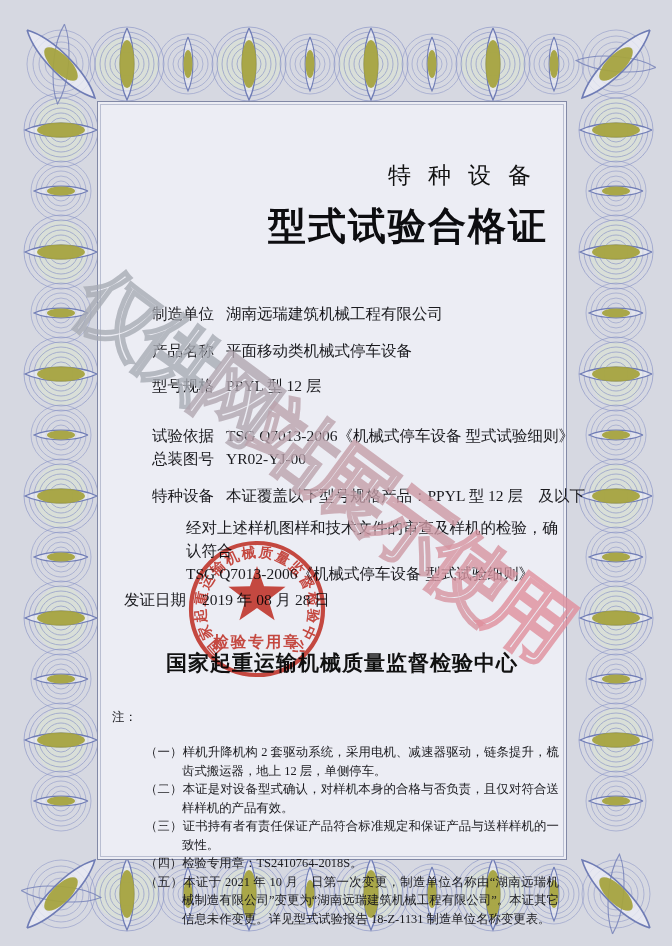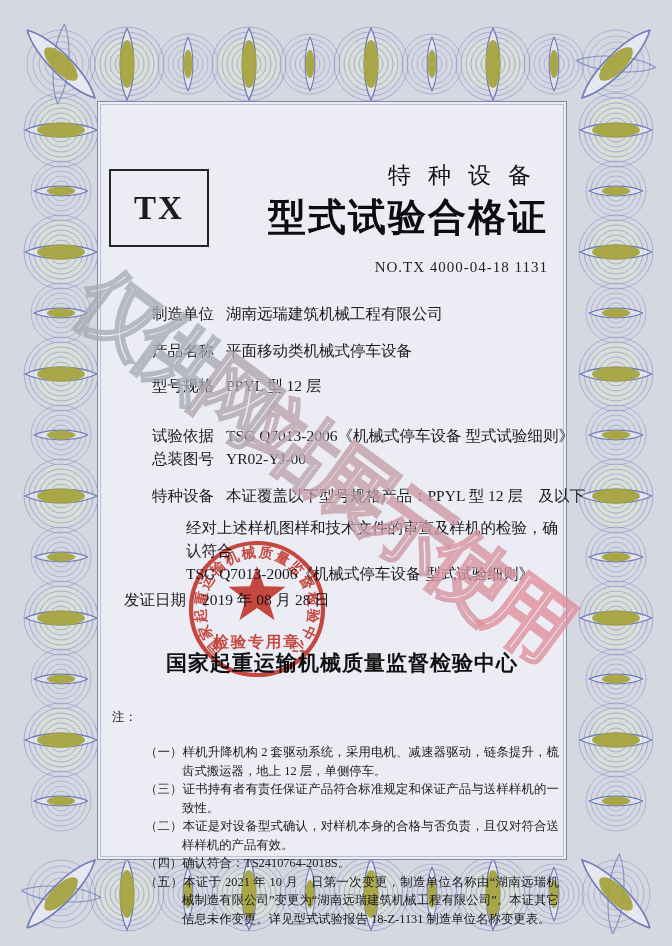--- a/index.html
+++ b/index.html
@@ -20,21 +20,21 @@
     content:''; position:absolute; inset:2px; border:1px solid #b9bed1; pointer-events:none;
   }
   .tx-box{
     position:absolute; left:11px; top:67px; width:100px; height:78px;
     border:2px solid #232326; box-sizing:border-box;
     display:flex; align-items:center; justify-content:center;
     font-size:33px; font-weight:bold; letter-spacing:2px;
   }
   .title-wrap{position:absolute; left:118px; top:58px; width:332px; text-align:right;}
   .title-small{font-size:23px; letter-spacing:17px; padding-left:17px; color:#111;}
-  .title-main{font-size:38px; font-weight:bold; letter-spacing:2px; margin-top:1px; color:#0d0d10; white-space:nowrap;font-family:Liberation Mono, monospace;}
+  .title-main{font-size:38px; font-weight:bold; letter-spacing:2px; margin-top:10px; color:#0d0d10; white-space:nowrap;font-family:Liberation Mono, monospace;}
   .cert-no{font-size:15px; letter-spacing:1px; margin-top:16px; color:#222;}
   .frow{position:absolute; left:26px; right:8px; font-size:15.5px; white-space:nowrap;margin-left:28px;}
   .flabel{display:inline-block; width:74px; color:#1a1a1e;}
   .fvalue{color:#1a1a1e;}
   .statement{position:absolute; left:88px; top:414px; width:386px; font-size:15.5px; line-height:23px; color:#1a1a1e;}
   .issue-row{position:absolute; left:26px; top:488px; font-size:15.5px; white-space:nowrap;}
   .issue-row .flabel{width:74px;}
   .authority{
     position:absolute; left:0; top:547px; width:100%; text-align:center;
     font-size:21px; font-weight:bold; letter-spacing:1px; color:#111;
@@ -137,28 +137,24 @@
         <use href="#leafCorner" transform="translate(616,894) rotate(135)"></use>
       </g>
   </svg>
 
   <svg id="wm-svg" width="672" height="946" viewBox="0 0 672 946">
     <text id="wmtext" transform="translate(70,312) rotate(36.5)" font-size="82" font-weight="bold" letter-spacing="-9" fill="none" stroke-width="2.3" stroke-opacity="0.8"><tspan stroke="rgb(168,171,180)">仅</tspan><tspan stroke="rgb(168,171,180)">供</tspan><tspan stroke="rgb(177,166,176)">网</tspan><tspan stroke="rgb(187,162,172)">站</tspan><tspan stroke="rgb(196,157,168)">展</tspan><tspan stroke="rgb(205,152,164)">示</tspan><tspan stroke="rgb(215,148,160)">使</tspan><tspan stroke="rgb(224,143,156)">用</tspan></text>
   </svg>
 
   <div class="panel">
 
-    <div class="tx-box">
-      <span>TX</span>
-    </div>
 
     <div class="title-wrap">
       <div class="title-small">特种设备</div>
       <div class="title-main">型式试验合格证</div>
-      <div class="cert-no">NO.TX 4000-04-18 1131</div>
     </div>
 
     <div>
         <div class="frow" style="top: 202px;"><span class="flabel">制造单位</span><span class="fvalue">湖南远瑞建筑机械工程有限公司</span></div>
         <div class="frow" style="top: 239px;"><span class="flabel">产品名称</span><span class="fvalue">平面移动类机械式停车设备</span></div>
         <div class="frow" style="top: 274px;"><span class="flabel">型号规格</span><span class="fvalue">PPYL 型 12 层</span></div>
         <div class="frow" style="top: 324px; font-family: Liberation Serif, serif;"><span class="flabel">试验依据</span><span class="fvalue">TSG Q7013-2006《机械式停车设备 型式试验细则》</span></div>
         <div class="frow" style="top: 347px;"><span class="flabel">总装图号</span><span class="fvalue">YR02-YJ-00</span></div>
         <div class="frow" style="top: 384px;"><span class="flabel">特种设备</span><span class="fvalue">本证覆盖以下型号规格产品：PPYL 型 12 层　及以下</span></div>
       </div>
@@ -184,21 +180,21 @@
       </text>
       <text x="95" y="133" text-anchor="middle" font-size="15.5" font-weight="bold" letter-spacing="2" fill="#d0392e">检验专用章</text>
     </svg>
 
     <div class="authority">国家起重运输机械质量监督检验中心</div>
 
     <div class="notes">
       <span class="notes-label">注：</span>
       <div class="notes-items">
           <div class="note-item">（一）样机升降机构 2 套驱动系统，采用电机、减速器驱动，链条提升，梳齿式搬运器，地上 12 层，单侧停车。</div>
+          <div class="note-item">（二）本证是对设备型式确认，对样机本身的合格与否负责，且仅对符合送样样机的产品有效。</div>
           <div class="note-item">（三）证书持有者有责任保证产品符合标准规定和保证产品与送样样机的一致性。</div>
-          <div class="note-item">（二）本证是对设备型式确认，对样机本身的合格与否负责，且仅对符合送样样机的产品有效。</div>
-          <div class="note-item">（四）确认符合：TS2410764-2018S。</div>
+          <div class="note-item">（四）检验专用章：TS2410764-2018S。</div>
           <div class="note-item">（五）本证于 2021 年 10 月　日第一次变更，制造单位名称由“湖南远瑞机械制造有限公司”变更为“湖南远瑞建筑机械工程有限公司”。本证其它信息未作变更。详见型式试验报告 18-Z-1131 制造单位名称变更表。</div>
         </div>
     </div>
 
   </div>
 </div>
 
 </body></html>

